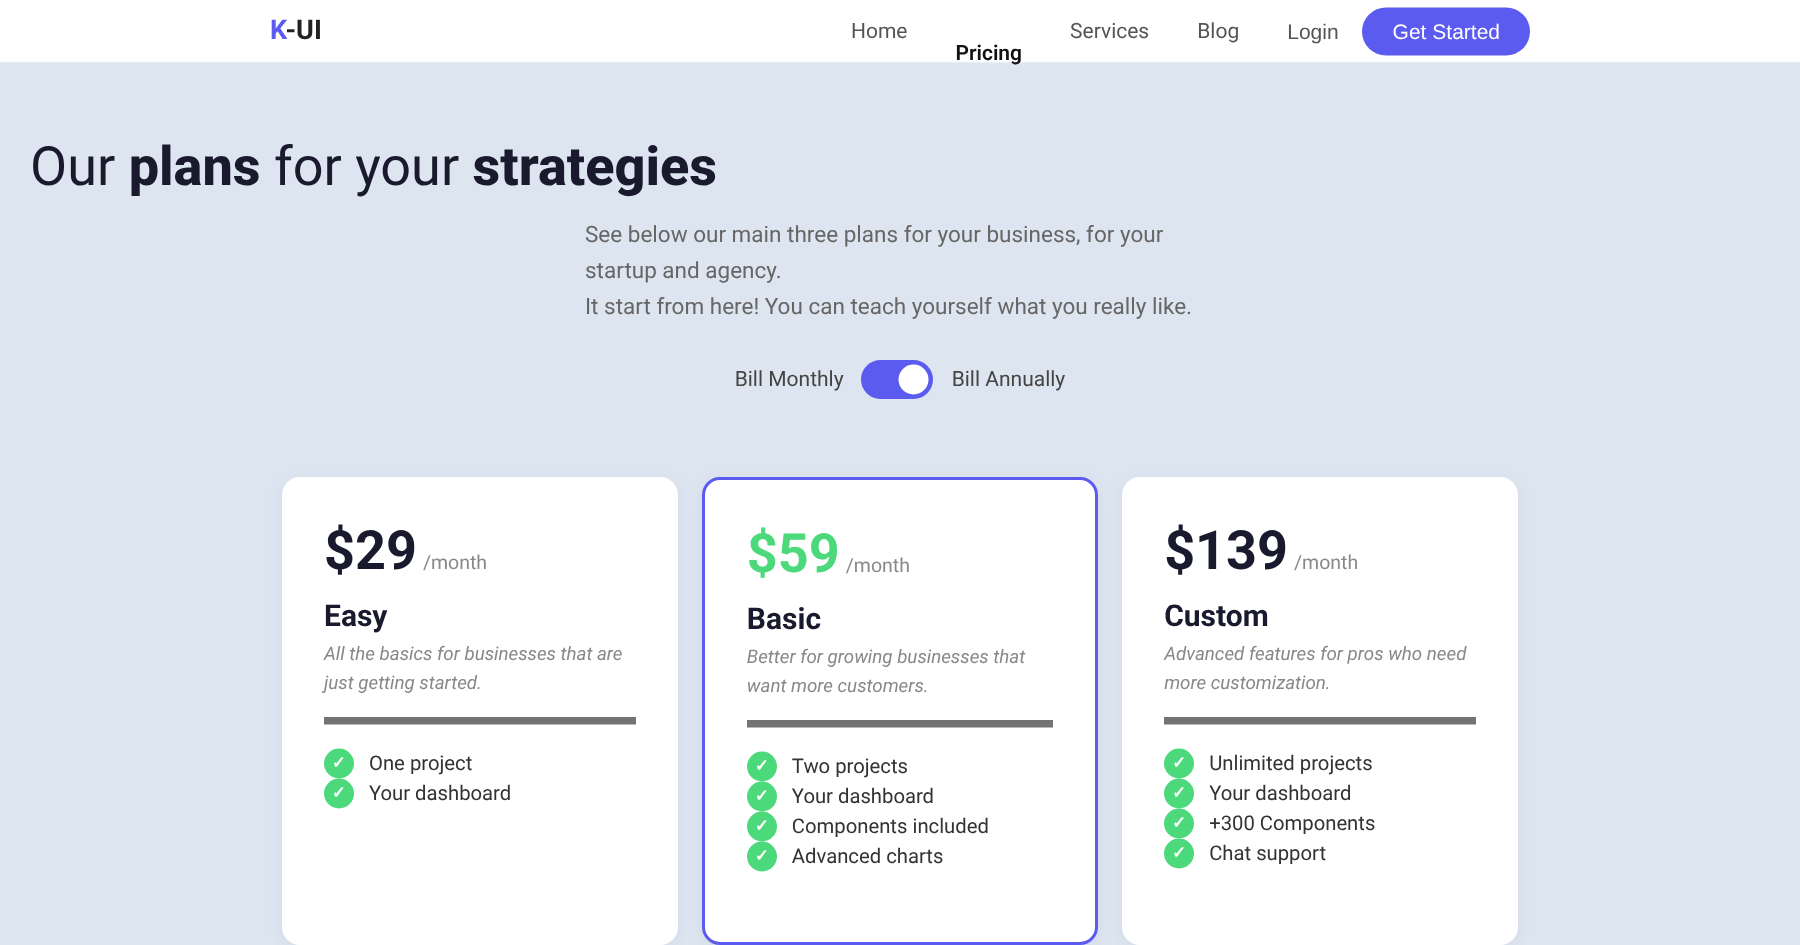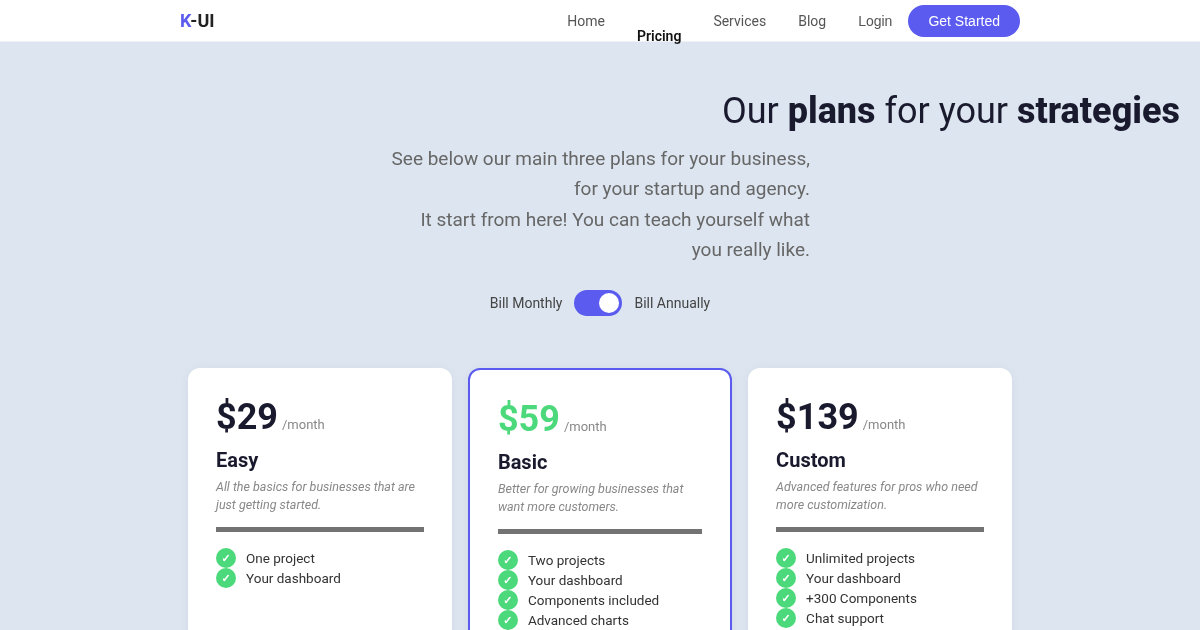--- a/index.html
+++ b/index.html
@@ -67,32 +67,32 @@
       color: #fff;
       border: none;
       border-radius: 20px;
       padding: 8px 20px;
       font-size: 14px;
       cursor: pointer;
       font-weight: 500;
     }
     
     .hero {
-      text-align: right;
+      text-align: left;
       padding: 48px 20px 24px;
     }
     .hero h1 {
       font-size: 36px;
       font-weight: 400;
       color: #1a1a2e;
       margin-bottom: 12px;
     }
     .hero h1 strong { font-weight: 800; }
     .hero p {
-      font-size: 19px;
+      font-size: 15px;
       color: #666;
       line-height: 1.6;
       max-width: 420px;
       margin: 0 auto 24px;
     }
     
     .billing-toggle {
       display: flex;
       align-items: center;
       justify-content: center;

